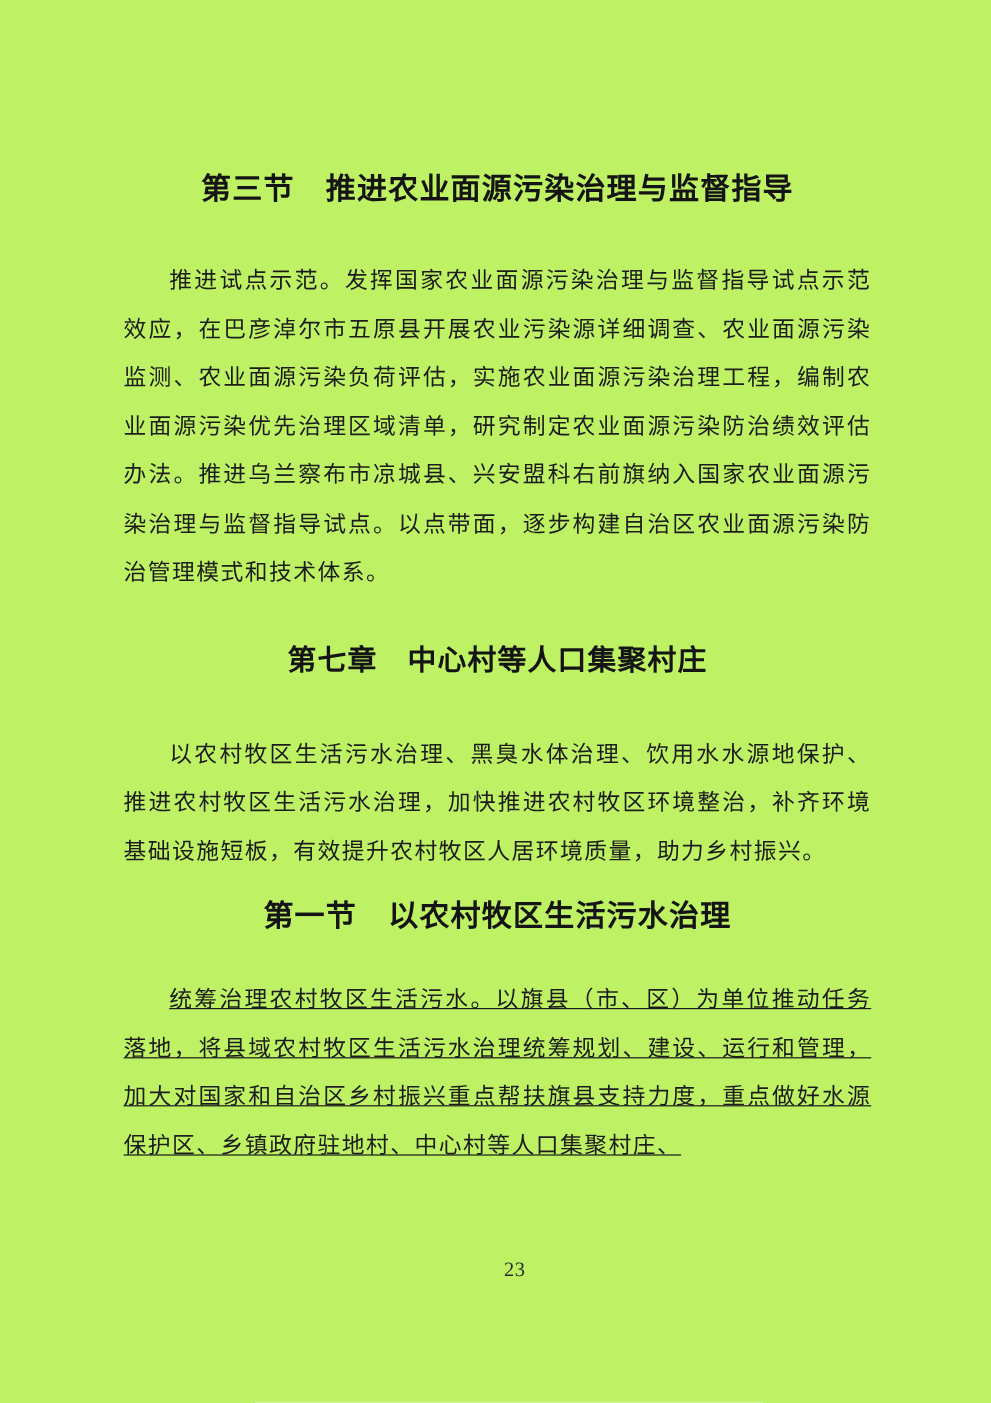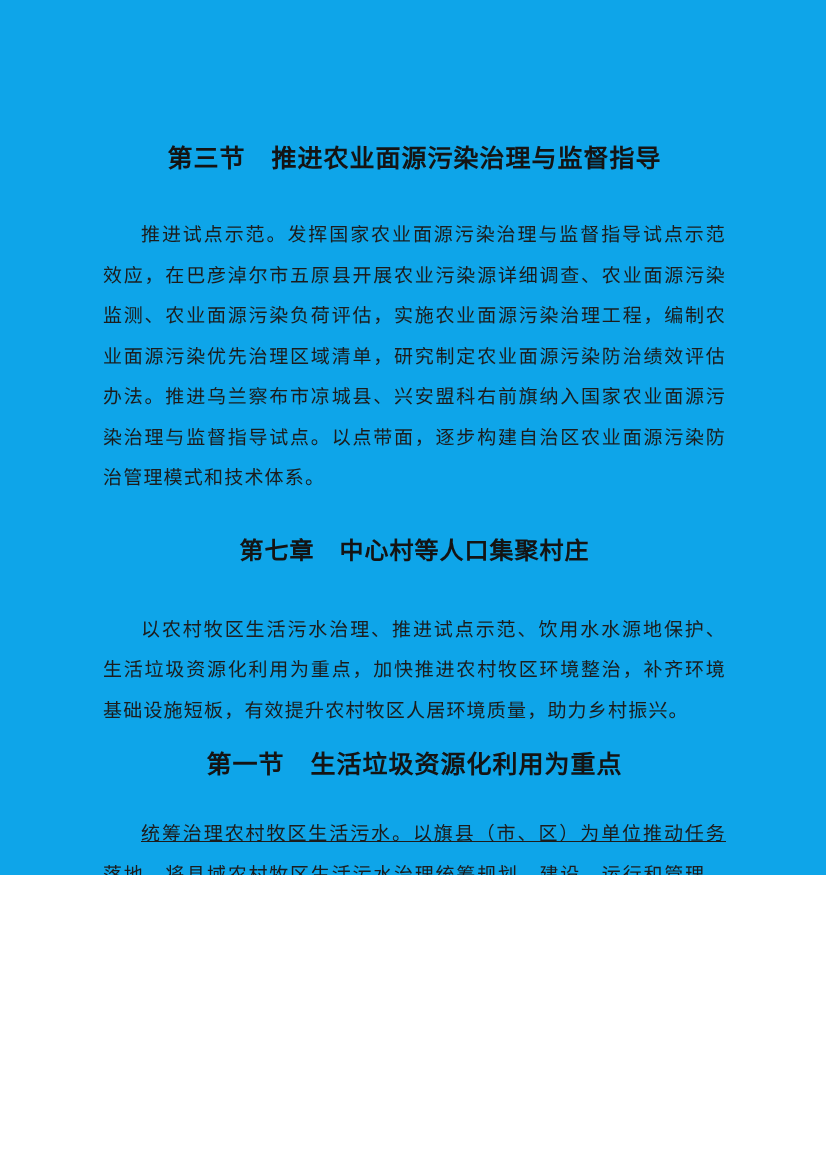--- a/index.html
+++ b/index.html
@@ -3,22 +3,22 @@
   <meta charset="utf-8">
   <style>
     html, body {
       margin: 0;
       padding: 0;
       background: #ffffff;
     }
     .page {
       position: relative;
       width: 826px;
-      height: 875px;
-      background: #0ea5e9;
+      height: 1169px;
+      background: #bef264;
       overflow: hidden;
       font-family: "Liberation Serif", "DejaVu Serif", serif;
       color: #1c1c1c;
     }
     .content {
       position: absolute;
       left: 103px;
       top: 0;
       width: 623px;
     }
@@ -78,23 +78,23 @@
 
 <div class="page">
   <main class="content">
 
     <h2 class="section-heading first">第三节　推进农业面源污染治理与监督指导</h2>
 
     <p class="body-para para-1">推进试点示范。发挥国家农业面源污染治理与监督指导试点示范效应，在巴彦淖尔市五原县开展农业污染源详细调查、农业面源污染监测、农业面源污染负荷评估，实施农业面源污染治理工程，编制农业面源污染优先治理区域清单，研究制定农业面源污染防治绩效评估办法。推进乌兰察布市凉城县、兴安盟科右前旗纳入国家农业面源污染治理与监督指导试点。以点带面，逐步构建自治区农业面源污染防治管理模式和技术体系。</p>
 
     <h1 class="chapter-heading">第七章　中心村等人口集聚村庄</h1>
 
-    <p class="body-para para-2">以农村牧区生活污水治理、推进试点示范、饮用水水源地保护、生活垃圾资源化利用为重点，加快推进农村牧区环境整治，补齐环境基础设施短板，有效提升农村牧区人居环境质量，助力乡村振兴。</p>
+    <p class="body-para para-2">以农村牧区生活污水治理、黑臭水体治理、饮用水水源地保护、推进农村牧区生活污水治理，加快推进农村牧区环境整治，补齐环境基础设施短板，有效提升农村牧区人居环境质量，助力乡村振兴。</p>
 
-    <h2 class="section-heading third">第一节　生活垃圾资源化利用为重点</h2>
+    <h2 class="section-heading third">第一节　以农村牧区生活污水治理</h2>
 
     <p class="body-para para-3">统筹治理农村牧区生活污水。以旗县（市、区）为单位推动任务落地，将县域农村牧区生活污水治理统筹规划、建设、运行和管理，加大对国家和自治区乡村振兴重点帮扶旗县支持力度，重点做好水源保护区、乡镇政府驻地村、中心村等人口集聚村庄、</p>
 
   </main>
 
   <footer class="page-footer">
     <span class="page-number">23</span>
   </footer>
 </div>
 

